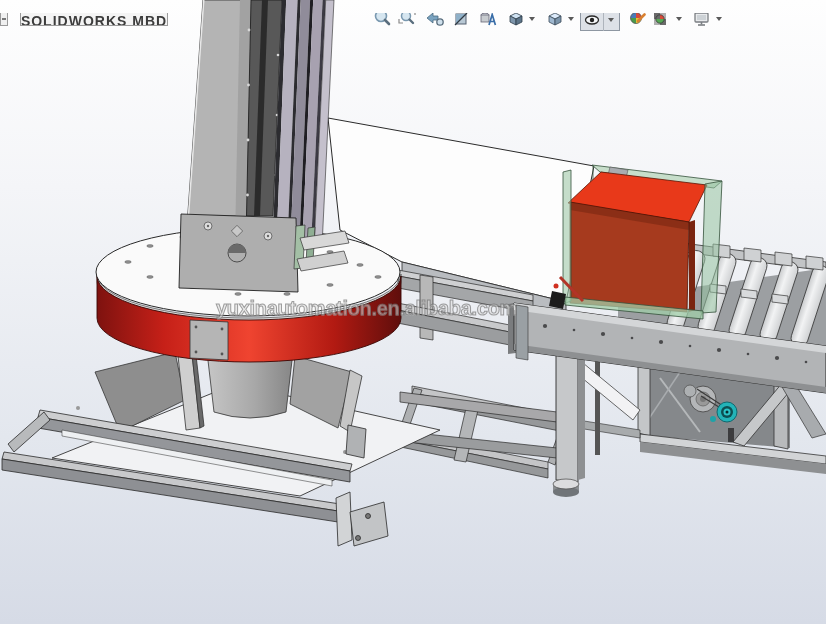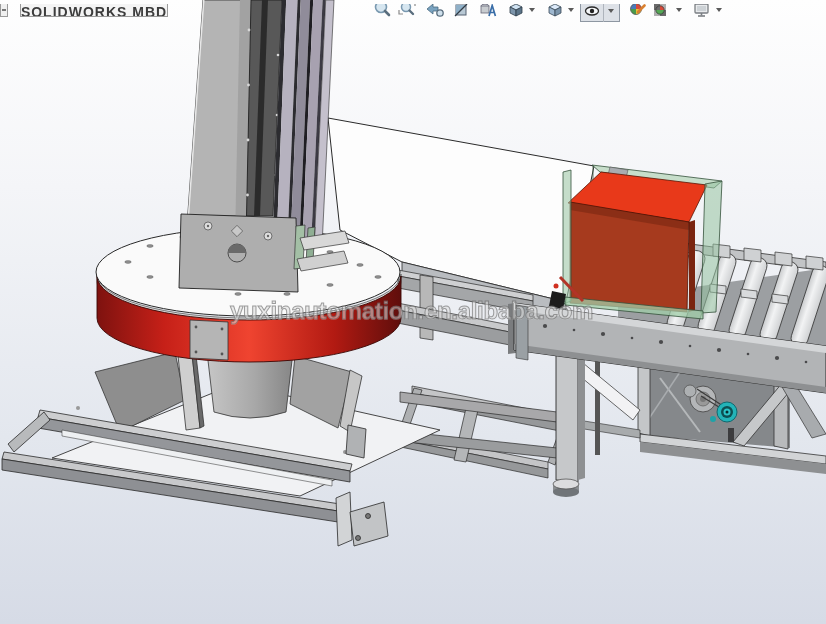--- a/index.html
+++ b/index.html
@@ -3,39 +3,39 @@
 <meta charset="utf-8">
 <style>
   html,body{margin:0;padding:0;}
   body{width:826px;height:624px;position:relative;overflow:hidden;
        font-family:"Liberation Sans",sans-serif;
        background:linear-gradient(180deg,#fefefe 0%,#f4f5f8 30%,#e3e7ee 70%,#d6dbe6 100%);}
   #stage{position:absolute;left:0;top:0;width:826px;height:624px;}
   svg{display:block;}
 
   
-  .hud{position:absolute;left:0;top:4px;width:826px;height:18px;overflow:hidden;z-index:10;}
+  .hud{position:absolute;left:0;top:13px;width:826px;height:18px;overflow:hidden;z-index:10;}
   .tab-sliver{position:absolute;left:0;top:-6px;width:8px;height:19px;background:#f0f0f0;
               border:1px solid #9a9a9a;box-sizing:border-box;}
   .tab-sliver .dash{position:absolute;left:1px;top:10px;width:4px;height:2px;background:#777;}
   .mbd-tab{position:absolute;left:20px;top:-9px;width:148px;height:22px;background:#f4f4f4;
            border:1px solid #9a9a9a;box-sizing:border-box;display:flex;align-items:flex-end;
            justify-content:center;overflow:hidden;}
   .mbd-tab span{font-size:14px;font-weight:bold;letter-spacing:1px;color:#3c3c3c;
                 transform:translateY(4px);white-space:nowrap;}
   .tool{position:absolute;top:-3px;width:22px;height:21px;}
   .tool svg{overflow:visible;}
   .caret{position:absolute;top:4px;width:0;height:0;border-left:3.5px solid transparent;
          border-right:3.5px solid transparent;border-top:4px solid #5a5a5a;}
   .pressed-group{position:absolute;top:-4px;left:580px;width:40px;height:22px;
                  background:#dde1e7;border:1px solid #8e97a2;box-sizing:border-box;}
   .pressed-group .sep{position:absolute;left:22px;top:1px;width:1px;height:20px;background:#aeb4bc;}
 
   
-  .watermark{position:absolute;left:230px;top:297px;z-index:5;font-weight:bold;font-size:24px;
+  .watermark{position:absolute;left:216px;top:297px;z-index:5;font-weight:bold;font-size:20px;
              letter-spacing:-0.3px;color:rgba(210,210,210,0.42);
              -webkit-text-stroke:1px rgba(105,105,105,0.62);
              text-shadow:0 1px 0 rgba(255,255,255,0.25);white-space:nowrap;pointer-events:none;}
 </style>
 </head>
 <body>
 
 <div id="stage">
 <svg width="826" height="624" viewBox="0 0 826 624" xmlns="http://www.w3.org/2000/svg">
   <defs>

